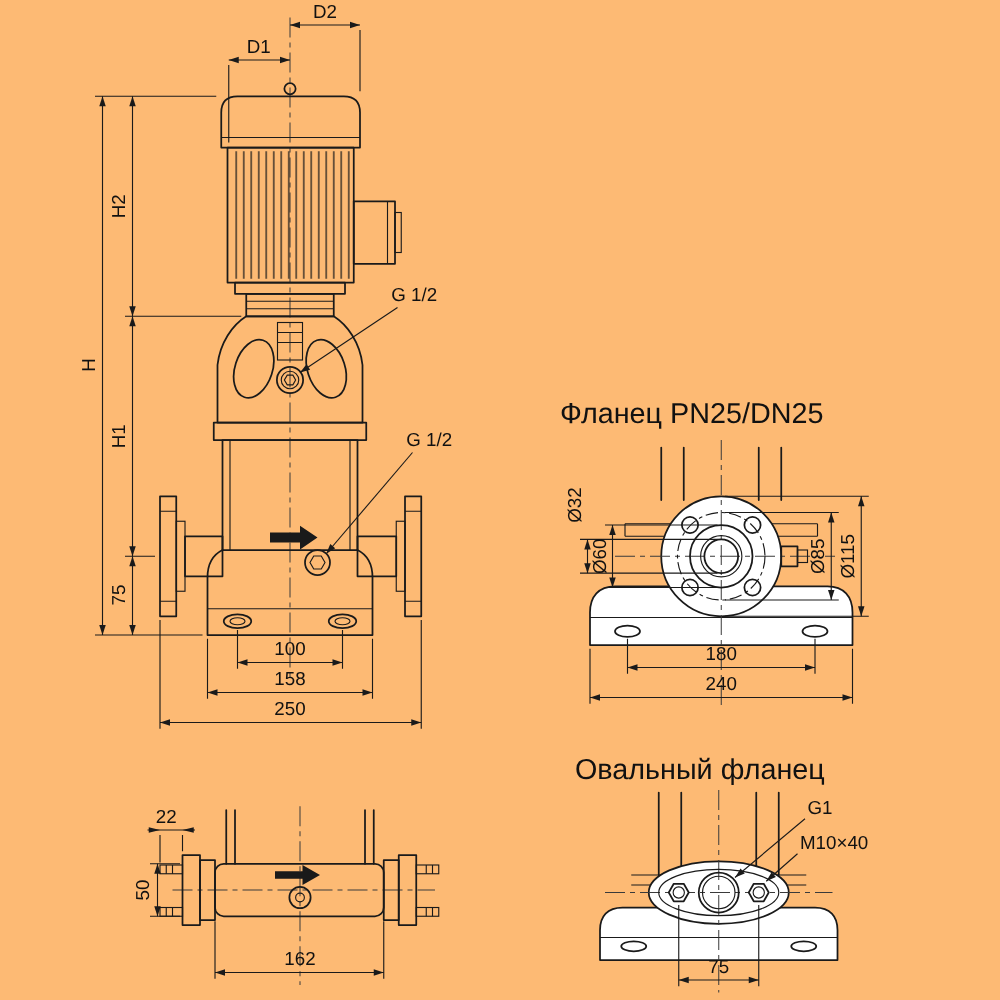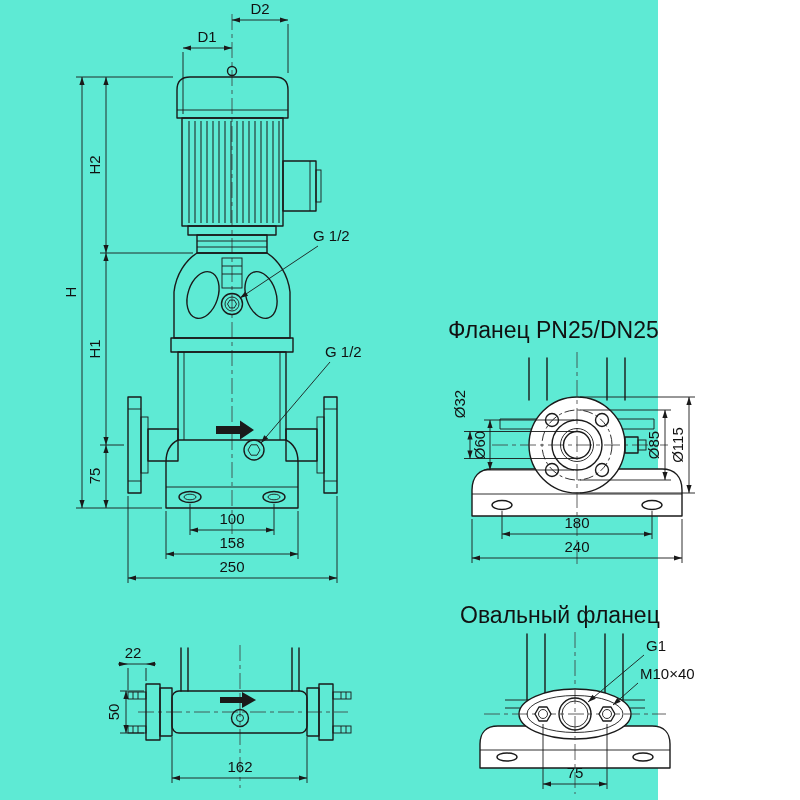--- a/index.html
+++ b/index.html
@@ -1,16 +1,16 @@
 <!DOCTYPE html>
 <html><head>
 <meta charset="utf-8">
 <style>
   html,body{margin:0;padding:0;background:#fff;}
-  #stage{width:658px;height:800px;position:relative;background:#5eead4;}
+  #stage{width:800px;height:800px;position:relative;background:#fdba74;}
   svg{display:block;}
   .ol   {stroke:#1a1a1a;stroke-width:1.4;fill:none;stroke-linejoin:round;stroke-linecap:round;}
   .olf  {stroke:#1a1a1a;stroke-width:1.4;fill:#ffffff;stroke-linejoin:round;}
   .thin {stroke:#1a1a1a;stroke-width:0.9;fill:none;}
   .dl   {stroke:#1a1a1a;stroke-width:0.9;fill:none;}
   .cl   {stroke:#3a3a3a;stroke-width:0.8;fill:none;stroke-dasharray:16 4 4 4;}
   .bc   {stroke-dasharray:10 3 3 3;}
   .solid{fill:#1a1a1a;stroke:none;}
   .dim-text  {font:15px "Liberation Sans", sans-serif;fill:#111;}
   .title-text{font:23px "Liberation Sans", sans-serif;fill:#111;}

